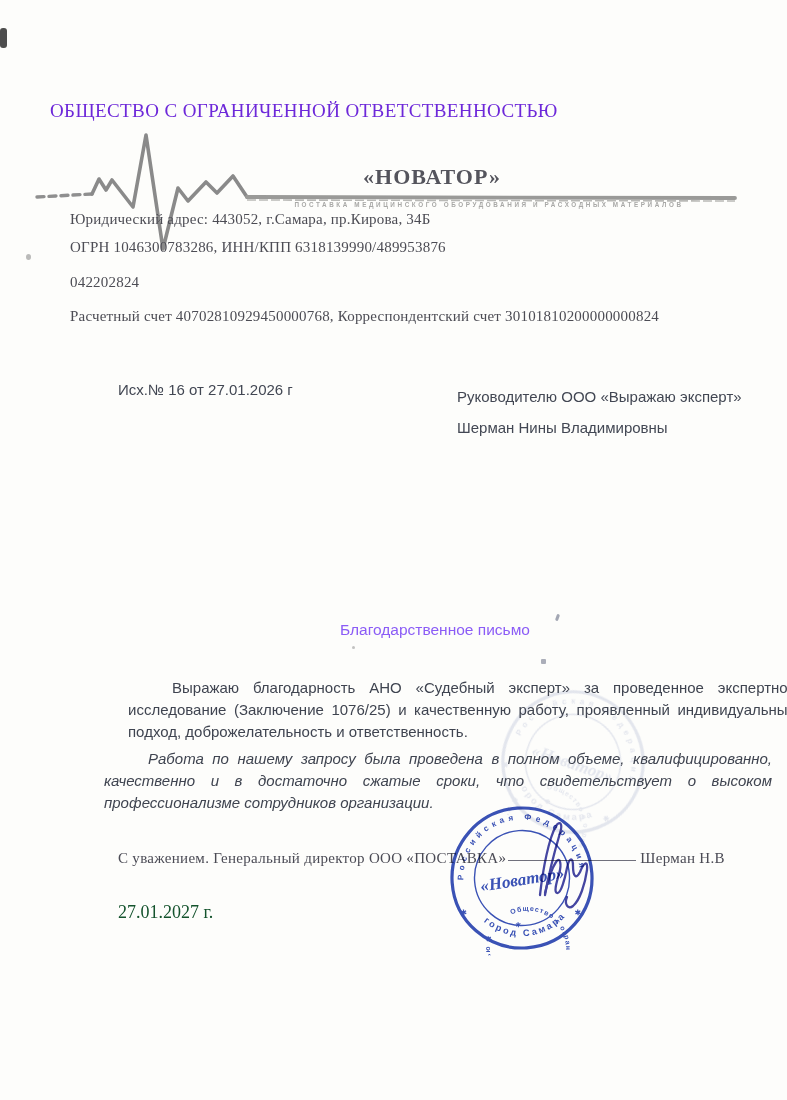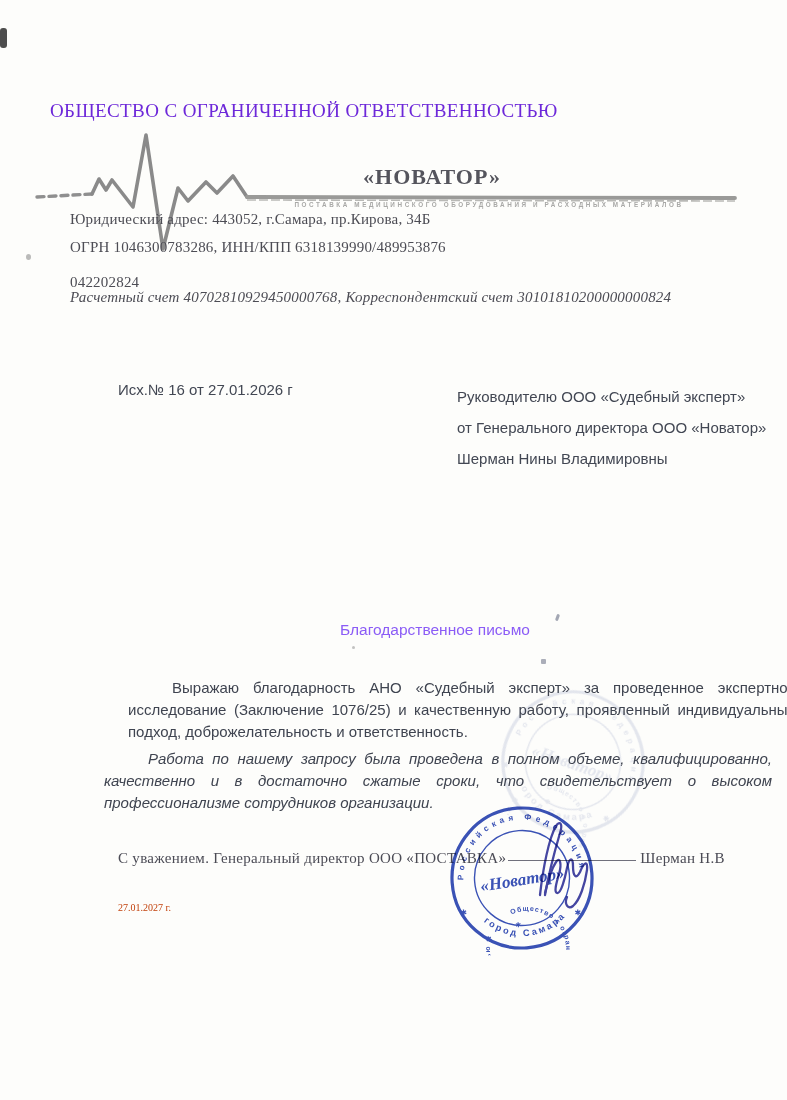--- a/index.html
+++ b/index.html
@@ -32,21 +32,21 @@
   }
   .lh-line{
     left:70px;width:710px;
     font-family:"Liberation Serif",serif;
     font-size:15px;color:#4c4c54;letter-spacing:.2px;
     white-space:nowrap;
   }
   .lh-address{top:211px;}
   .lh-ogrn{top:239px;}
   .lh-bik{top:274px;}
-  .lh-bank{top:289px;font-style:italic;}
+  .lh-bank{top:308px;}
   
   .outgoing{left:118px;top:381px;font-size:15px;color:#42475300;color:#424753;}
   .recipient{left:457px;top:381px;font-size:15px;color:#424753;line-height:31px;white-space:nowrap;}
   
   .letter-title{
     left:435px;top:621px;transform:translateX(-50%);
     font-size:15.5px;color:#8b5cf6;white-space:nowrap;
   }
   .para{
     left:104px;width:668px;
@@ -64,21 +64,21 @@
     white-space:nowrap;
   }
   .sign-underline{
     display:inline-block;width:128px;height:1px;
     border-bottom:1.2px solid #70707c;
     margin:0 4px 2px 2px;
   }
   .letter-date{
     left:118px;top:902px;
     font-family:"Liberation Serif",serif;
-    font-size:10px;color:#c2410c;
+    font-size:18px;color:#14532d;
   }
   
   .stamp{width:150px;height:150px;mix-blend-mode:multiply;}
   .stamp-main{left:447px;top:803px;color:#3a52b8;z-index:3;transform:rotate(-4deg);}
   .stamp-ghost{left:498px;top:687px;color:#5d6da8;opacity:.16;z-index:1;transform:rotate(24deg);filter:blur(.4px);}
   .sig-ink{left:495px;top:810px;width:110px;height:110px;z-index:4;mix-blend-mode:multiply;}
   
   .smudge-corner{left:0;top:28px;width:7px;height:20px;background:#2e2e2e;border-radius:3px;opacity:.85;}
   .speck-a{left:26px;top:254px;width:5px;height:6px;background:#777;border-radius:50%;opacity:.5;}
   .speck-b{left:556px;top:614px;width:3px;height:7px;background:#5a6078;border-radius:2px;opacity:.55;transform:rotate(20deg);}
@@ -99,22 +99,21 @@
 <div class="abs org-name">«НОВАТОР»</div>
 <div class="abs tagline">ПОСТАВКА МЕДИЦИНСКОГО ОБОРУДОВАНИЯ И РАСХОДНЫХ МАТЕРИАЛОВ</div>
 
 <div class="abs lh-line lh-address">Юридический адрес: 443052, г.Самара, пр.Кирова, 34Б</div>
 <div class="abs lh-line lh-ogrn">ОГРН 1046300783286, ИНН/КПП 6318139990/489953876</div>
 <div class="abs lh-line lh-bik">042202824</div>
 <div class="abs lh-line lh-bank">Расчетный счет 40702810929450000768, Корреспондентский счет 30101810200000000824</div>
 
 <div class="abs outgoing">Исх.№ 16 от 27.01.2026 г</div>
 <div class="abs recipient">
-  <div>Руководителю ООО «Судебный эксперт»</div>
-  <div>от Генерального директора ООО «Новатор»</div>
+  <div>Руководителю ООО «Выражаю эксперт»</div>
   <div>Шерман Нины Владимировны</div>
 </div>
 
 <div class="abs letter-title">Благодарственное письмо</div>
 <div class="abs para para1">Выражаю благодарность АНО «Судебный эксперт» за проведенное экспертное исследование (Заключение 1076/25) и качественную работу, проявленный индивидуальный подход, доброжелательность и ответственность.</div>
 <div class="abs para para2">Работа по нашему запросу была проведена в полном объеме, квалифицированно, качественно и в достаточно сжатые сроки, что свидетельствует о высоком профессионализме сотрудников организации.</div>
 
 <div class="abs sign-row">
   <span>С уважением. Генеральный директор ООО «ПОСТАВКА»</span><span class="sign-underline"></span><span>Шерман Н.В</span>
 </div>

